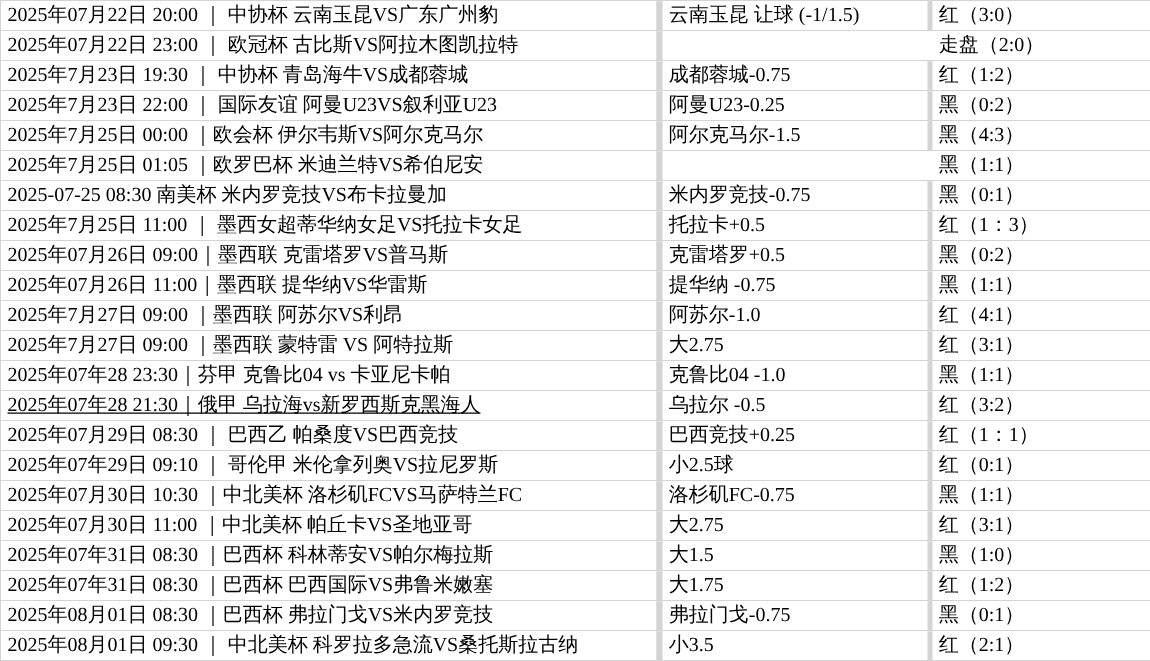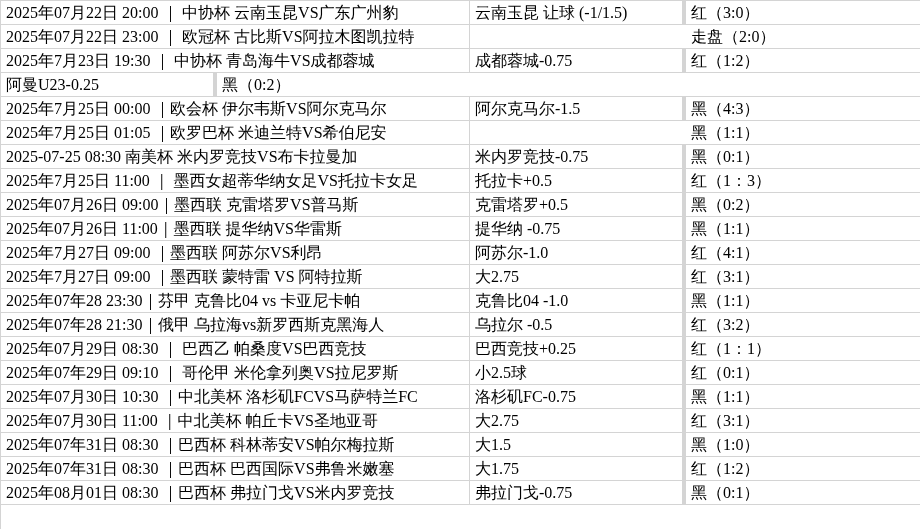--- a/index.html
+++ b/index.html
@@ -32,23 +32,23 @@
   .cell {
     box-sizing: border-box;
     white-space: nowrap;
     overflow: hidden;
     font-size: 16px;
     line-height: 23px;
     padding: 0 2px 0 5px;
     letter-spacing: 0px;
   }
   .c1 {
-    width: 469px;
+    width: 529px;
     flex: none;
-    border-right: 1px solid #c2410c;
+    border-right: 5px solid #c2410c;
   }
   .c2 {
     width: 216px;
     flex: none;
     border-right: 4px solid #0c4a6e;
   }
   .c3 {
     flex: 1;
   }
 </style>
@@ -68,20 +68,21 @@
     <div class="cell c3" style="border-color: rgb(212, 212, 212); color: rgb(0, 0, 0);">走盘（2:0）</div>
   </div>
 
   <div class="row" style="border-color: rgb(212, 212, 212); color: rgb(0, 0, 0);">
     <div class="cell c1" style="border-color: rgb(212, 212, 212); color: rgb(0, 0, 0);">2025年7月23日 19:30 ｜ 中协杯 青岛海牛VS成都蓉城</div>
     <div class="cell c2" style="border-color: rgb(212, 212, 212); color: rgb(0, 0, 0);">成都蓉城-0.75</div>
     <div class="cell c3" style="border-color: rgb(212, 212, 212); color: rgb(0, 0, 0);">红（1:2）</div>
   </div>
 
   <div class="row" style="border-color: rgb(212, 212, 212); color: rgb(0, 0, 0);">
+    <div class="cell c1" style="border-color: rgb(212, 212, 212); color: rgb(0, 0, 0);">2025年7月23日 22:00 ｜ 国际友谊 阿曼U23VS叙利亚U23</div>
     <div class="cell c2" style="border-color: rgb(212, 212, 212); color: rgb(0, 0, 0);">阿曼U23-0.25</div>
     <div class="cell c3" style="border-color: rgb(212, 212, 212); color: rgb(0, 0, 0);">黑（0:2）</div>
   </div>
 
   <div class="row" style="border-color: rgb(212, 212, 212); color: rgb(0, 0, 0);">
     <div class="cell c1" style="border-color: rgb(212, 212, 212); color: rgb(0, 0, 0);">2025年7月25日 00:00 ｜欧会杯 伊尔韦斯VS阿尔克马尔</div>
     <div class="cell c2" style="border-color: rgb(212, 212, 212); color: rgb(0, 0, 0);">阿尔克马尔-1.5</div>
     <div class="cell c3" style="border-color: rgb(212, 212, 212); color: rgb(0, 0, 0);">黑（4:3）</div>
   </div>
 
@@ -127,21 +128,21 @@
     <div class="cell c3" style="border-color: rgb(212, 212, 212); color: rgb(0, 0, 0);">红（3:1）</div>
   </div>
 
   <div class="row" style="border-color: rgb(212, 212, 212); color: rgb(0, 0, 0);">
     <div class="cell c1" style="border-color: rgb(212, 212, 212); color: rgb(0, 0, 0);">2025年07年28 23:30｜芬甲 克鲁比04 vs 卡亚尼卡帕</div>
     <div class="cell c2" style="border-color: rgb(212, 212, 212); color: rgb(0, 0, 0);">克鲁比04 -1.0</div>
     <div class="cell c3" style="border-color: rgb(212, 212, 212); color: rgb(0, 0, 0);">黑（1:1）</div>
   </div>
 
   <div class="row" style="border-color: rgb(212, 212, 212); color: rgb(0, 0, 0);">
-    <div class="cell c1" style="border-color: rgb(212, 212, 212); color: rgb(0, 0, 0);">2025年07年28 21:30｜俄甲 乌拉海vs新罗西斯克黑海人</div>
+    <div class="cell c1" style="border-color: rgb(212, 212, 212); color: rgb(0, 0, 0); text-decoration: underline;">2025年07年28 21:30｜俄甲 乌拉海vs新罗西斯克黑海人</div>
     <div class="cell c2" style="border-color: rgb(212, 212, 212); color: rgb(0, 0, 0);">乌拉尔 -0.5</div>
     <div class="cell c3" style="border-color: rgb(212, 212, 212); color: rgb(0, 0, 0);">红（3:2）</div>
   </div>
 
   <div class="row" style="border-color: rgb(212, 212, 212); color: rgb(0, 0, 0);">
     <div class="cell c1" style="border-color: rgb(212, 212, 212); color: rgb(0, 0, 0);">2025年07月29日 08:30 ｜ 巴西乙 帕桑度VS巴西竞技</div>
     <div class="cell c2" style="border-color: rgb(212, 212, 212); color: rgb(0, 0, 0);">巴西竞技+0.25</div>
     <div class="cell c3" style="border-color: rgb(212, 212, 212); color: rgb(0, 0, 0);">红（1：1）</div>
   </div>
 
@@ -174,13 +175,18 @@
     <div class="cell c2" style="border-color: rgb(212, 212, 212); color: rgb(0, 0, 0);">大1.75</div>
     <div class="cell c3" style="border-color: rgb(212, 212, 212); color: rgb(0, 0, 0);">红（1:2）</div>
   </div>
 
   <div class="row" style="border-color: rgb(212, 212, 212); color: rgb(0, 0, 0);">
     <div class="cell c1" style="border-color: rgb(212, 212, 212); color: rgb(0, 0, 0);">2025年08月01日 08:30 ｜巴西杯 弗拉门戈VS米内罗竞技</div>
     <div class="cell c2" style="border-color: rgb(212, 212, 212); color: rgb(0, 0, 0);">弗拉门戈-0.75</div>
     <div class="cell c3" style="border-color: rgb(212, 212, 212); color: rgb(0, 0, 0);">黑（0:1）</div>
   </div>
 
+  <div class="row" style="border-color: rgb(212, 212, 212); color: rgb(0, 0, 0);">
+    <div class="cell c1" style="border-color: rgb(212, 212, 212); color: rgb(0, 0, 0);">2025年08月01日 09:30 ｜ 中北美杯 科罗拉多急流VS桑托斯拉古纳</div>
+    <div class="cell c2" style="border-color: rgb(212, 212, 212); color: rgb(0, 0, 0);">小3.5</div>
+    <div class="cell c3" style="border-color: rgb(212, 212, 212); color: rgb(0, 0, 0);">红（2:1）</div>
+  </div>
 </div>
 
 </body></html>

